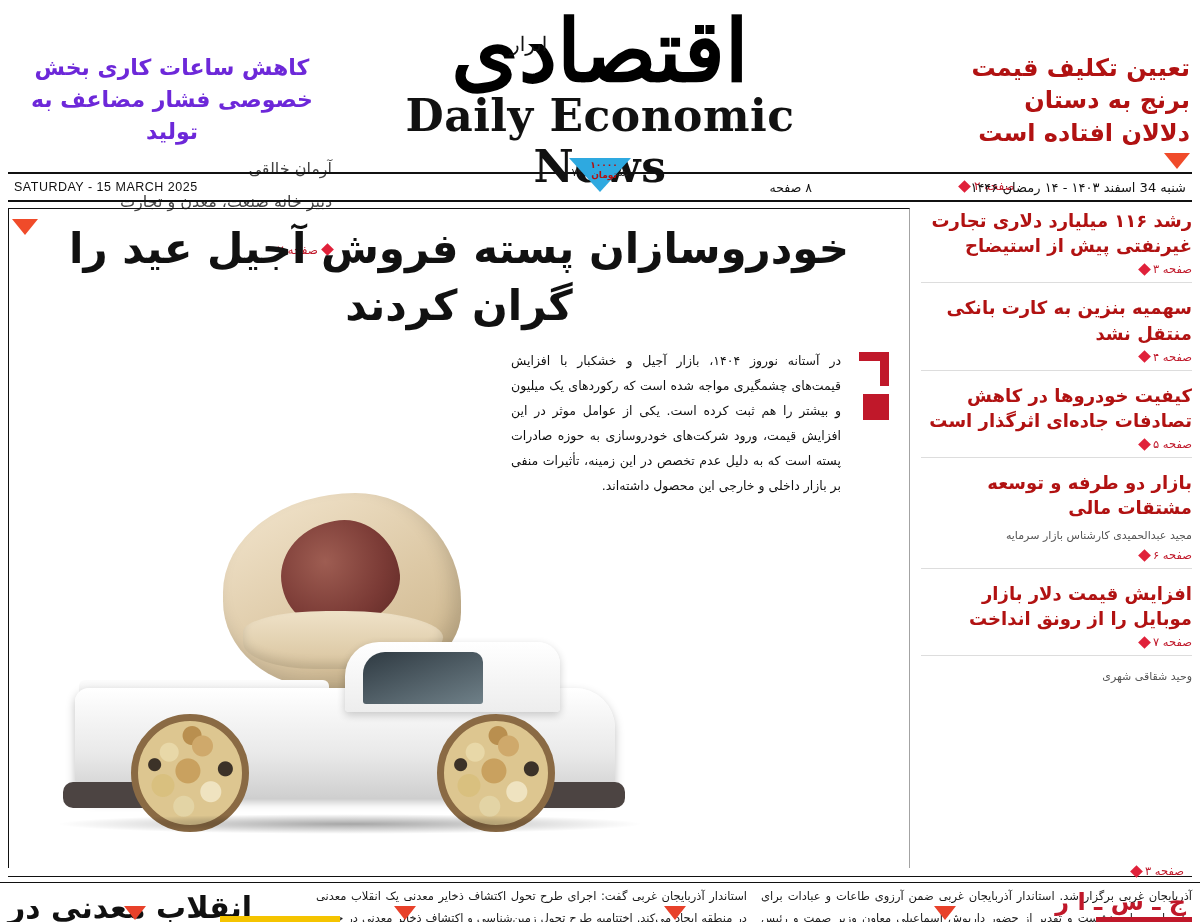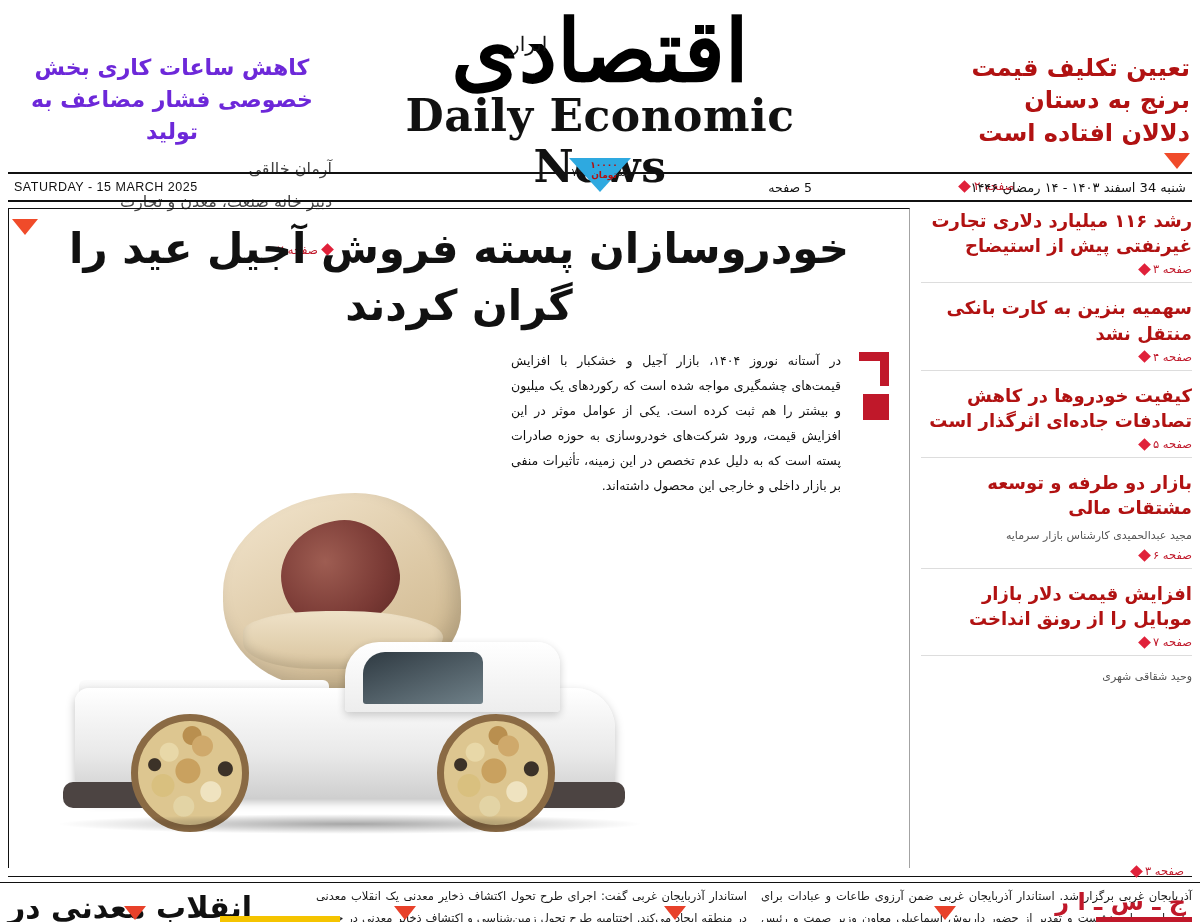--- a/index.html
+++ b/index.html
@@ -532,21 +532,21 @@
       <div class="tri-big l"></div>
       <div class="page-tag">
         <span class="diamond"></span>
         <span>صفحه ۲</span>
       </div>
     </div>
   </div>
 
   <div class="datebar">
     <div class="date-en">SATURDAY - 15 MARCH 2025</div>
-    <div class="pages-count">5 صفحه</div>
+    <div class="pages-count">۸ صفحه</div>
     <div class="date-fa">شنبه 34 اسفند ۱۴۰۳ - ۱۴ رمضان ۱۴۴۶</div>
     <div class="price-badge">
       <div class="ptxt">۱۰۰۰۰ تومان</div>
       <div class="tri-blue"></div>
     </div>
   </div>
 
   <div class="content">
 
     <div class="sidebar">

